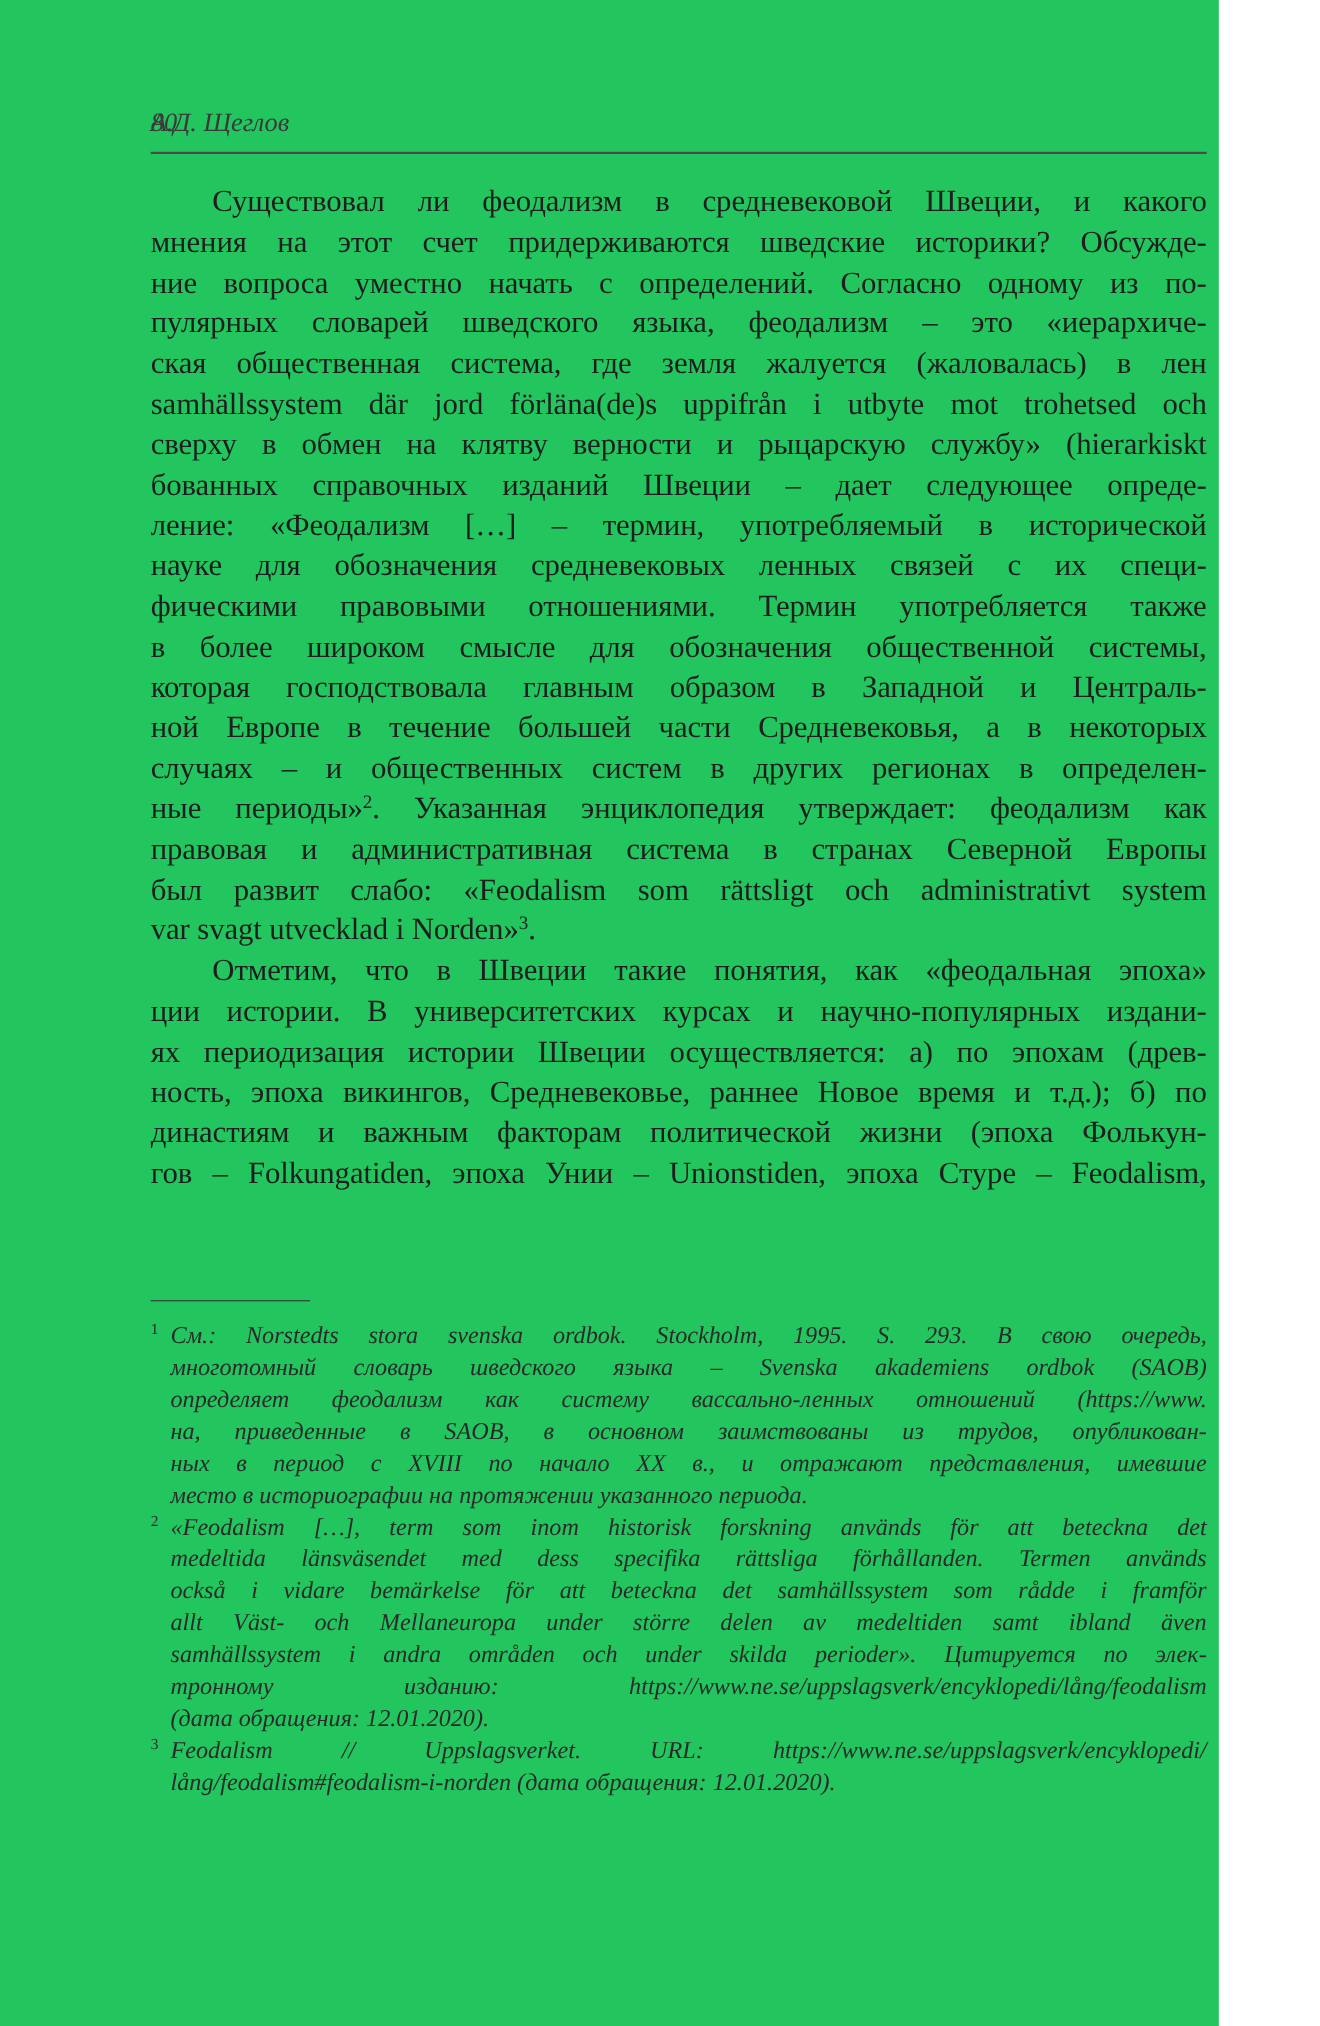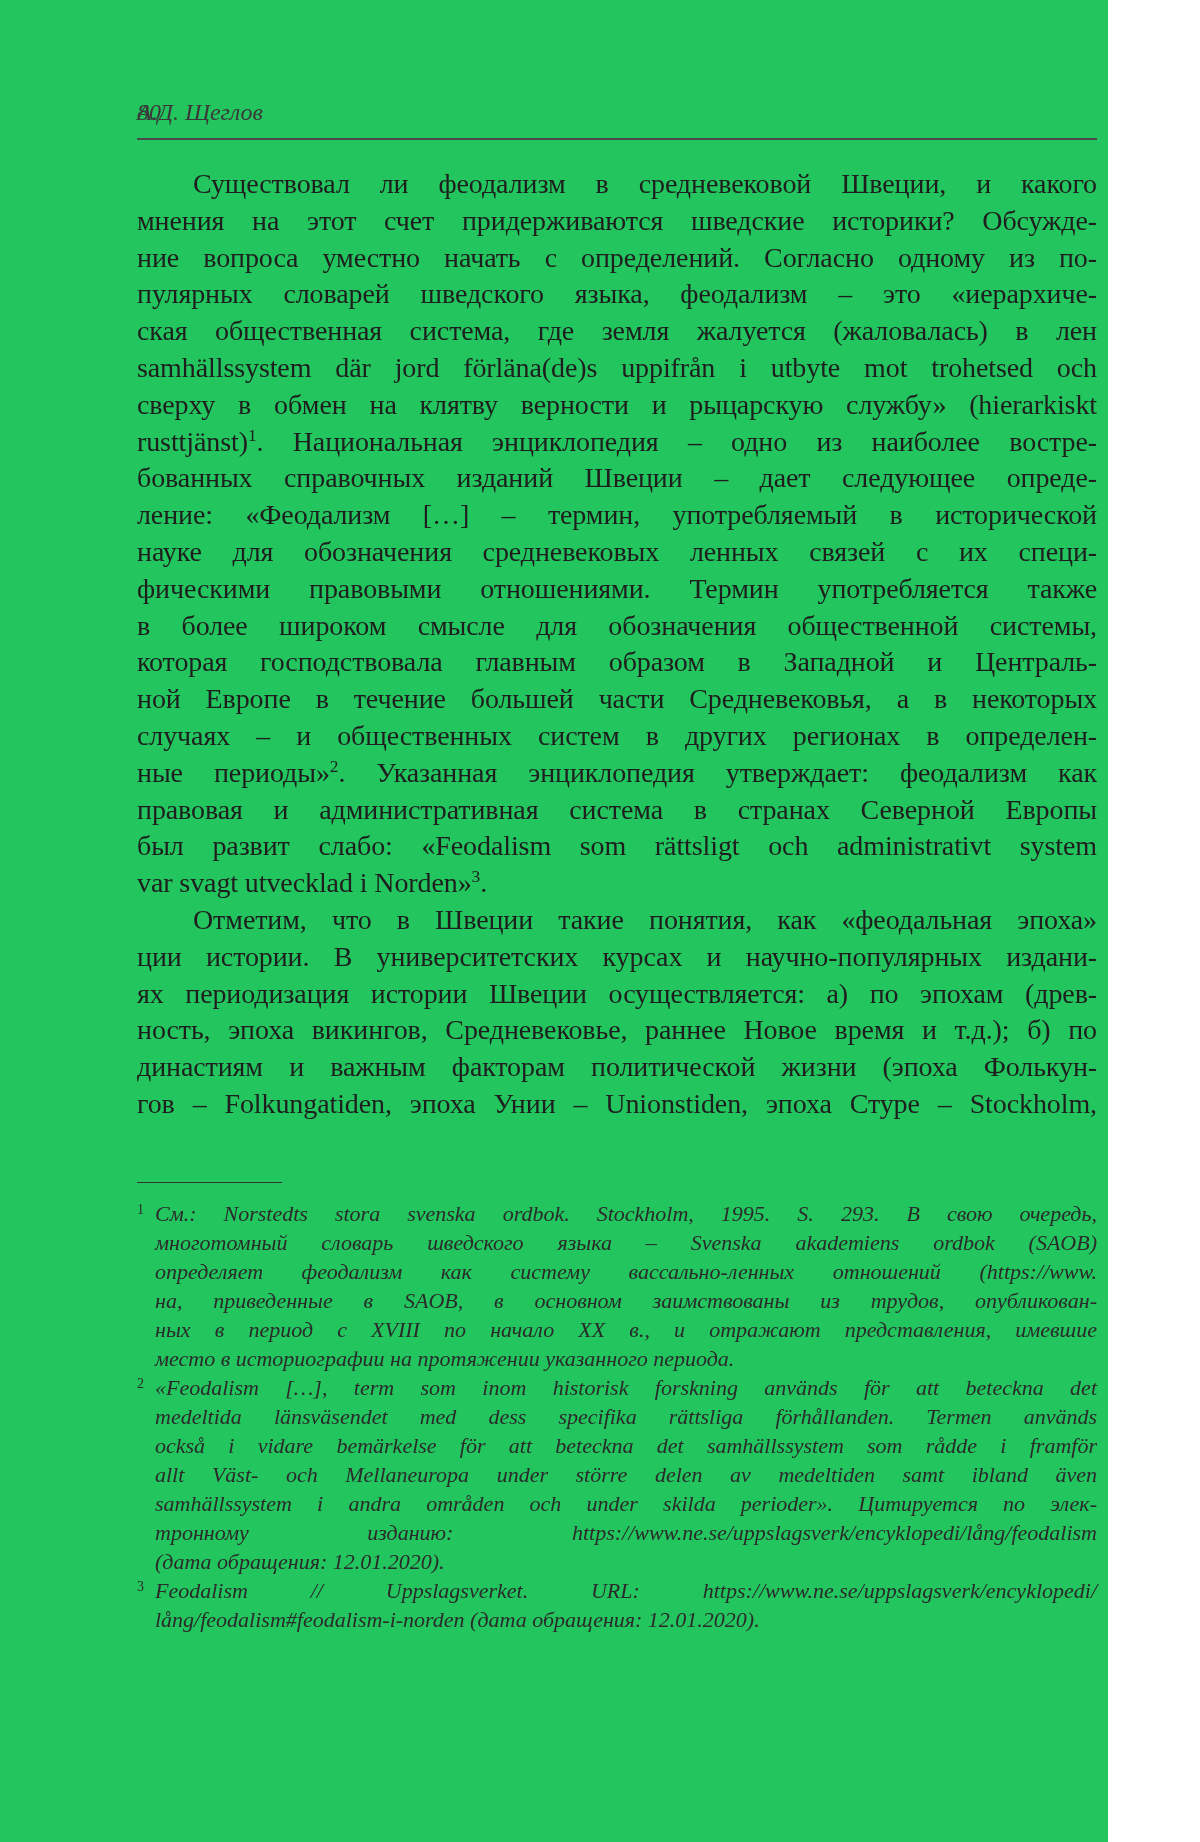--- a/index.html
+++ b/index.html
@@ -44,41 +44,40 @@
 
   <div class="body-text">
     <div class="paragraph">
         <span class="line indent"><span class="seg">Существовал ли феодализм в средневековой Швеции, и какого</span></span>
         <span class="line"><span class="seg">мнения на этот счет придерживаются шведские историки? Обсужде-</span></span>
         <span class="line"><span class="seg">ние вопроса уместно начать с определений. Согласно одному из по-</span></span>
         <span class="line"><span class="seg">пулярных словарей шведского языка, феодализм – это «иерархиче-</span></span>
         <span class="line"><span class="seg">ская общественная система, где земля жалуется (жаловалась) в лен</span></span>
         <span class="line"><span class="seg">samhällssystem där jord förläna(de)s uppifrån i utbyte mot trohetsed och</span></span>
         <span class="line"><span class="seg">сверху в обмен на клятву верности и рыцарскую службу» (hierarkiskt</span></span>
-        <span class="line"><span class="seg">rusttjänst)</span><span class="seg sup">1</span><span class="seg">. Национальная энциклопедия – одно из наиболее востре-</span></span>
         <span class="line"><span class="seg">бованных справочных изданий Швеции – дает следующее опреде-</span></span>
         <span class="line"><span class="seg">ление: «Феодализм […] – термин, употребляемый в исторической</span></span>
         <span class="line"><span class="seg">науке для обозначения средневековых ленных связей с их специ-</span></span>
         <span class="line"><span class="seg">фическими правовыми отношениями. Термин употребляется также</span></span>
         <span class="line"><span class="seg">в более широком смысле для обозначения общественной системы,</span></span>
         <span class="line"><span class="seg">которая господствовала главным образом в Западной и Централь-</span></span>
         <span class="line"><span class="seg">ной Европе в течение большей части Средневековья, а в некоторых</span></span>
         <span class="line"><span class="seg">случаях – и общественных систем в других регионах в определен-</span></span>
         <span class="line"><span class="seg">ные периоды»</span><span class="seg sup">2</span><span class="seg">. Указанная энциклопедия утверждает: феодализм как</span></span>
         <span class="line"><span class="seg">правовая и административная система в странах Северной Европы</span></span>
         <span class="line"><span class="seg">был развит слабо: «Feodalism som rättsligt och administrativt system</span></span>
         <span class="line last"><span class="seg">var svagt utvecklad i Norden»</span><span class="seg sup">3</span><span class="seg">.</span></span>
       </div>
     <div class="paragraph">
         <span class="line indent"><span class="seg">Отметим, что в Швеции такие понятия, как «феодальная эпоха»</span></span>
         <span class="line"><span class="seg">ции истории. В университетских курсах и научно-популярных издани-</span></span>
         <span class="line"><span class="seg">ях периодизация истории Швеции осуществляется: а) по эпохам (древ-</span></span>
         <span class="line"><span class="seg">ность, эпоха викингов, Средневековье, раннее Новое время и т.д.); б) по</span></span>
         <span class="line"><span class="seg">династиям и важным факторам политической жизни (эпоха Фолькун-</span></span>
-        <span class="line"><span class="seg">гов – </span><span class="seg i">Folkungatiden</span><span class="seg">, эпоха Унии – </span><span class="seg i">Unionstiden</span><span class="seg">, эпоха Стуре – </span><span class="seg i">Stockholm</span><span class="seg">,</span></span>
+        <span class="line"><span class="seg">гов – </span><span class="seg i">Folkungatiden</span><span class="seg">, эпоха Унии – </span><span class="seg i">Unionstiden</span><span class="seg">, эпоха Стуре – </span><span class="seg i">Feodalism</span><span class="seg">,</span></span>
       </div>
   </div>
 
   <div class="fn-rule"></div>
 
   <div class="footnotes">
     <div class="footnote">
       <span class="fn-num">1</span>
       <div>
           <span class="line"><span class="seg">См.: Norstedts stora svenska ordbok. Stockholm, 1995. S. 293. В свою очередь,</span></span>

